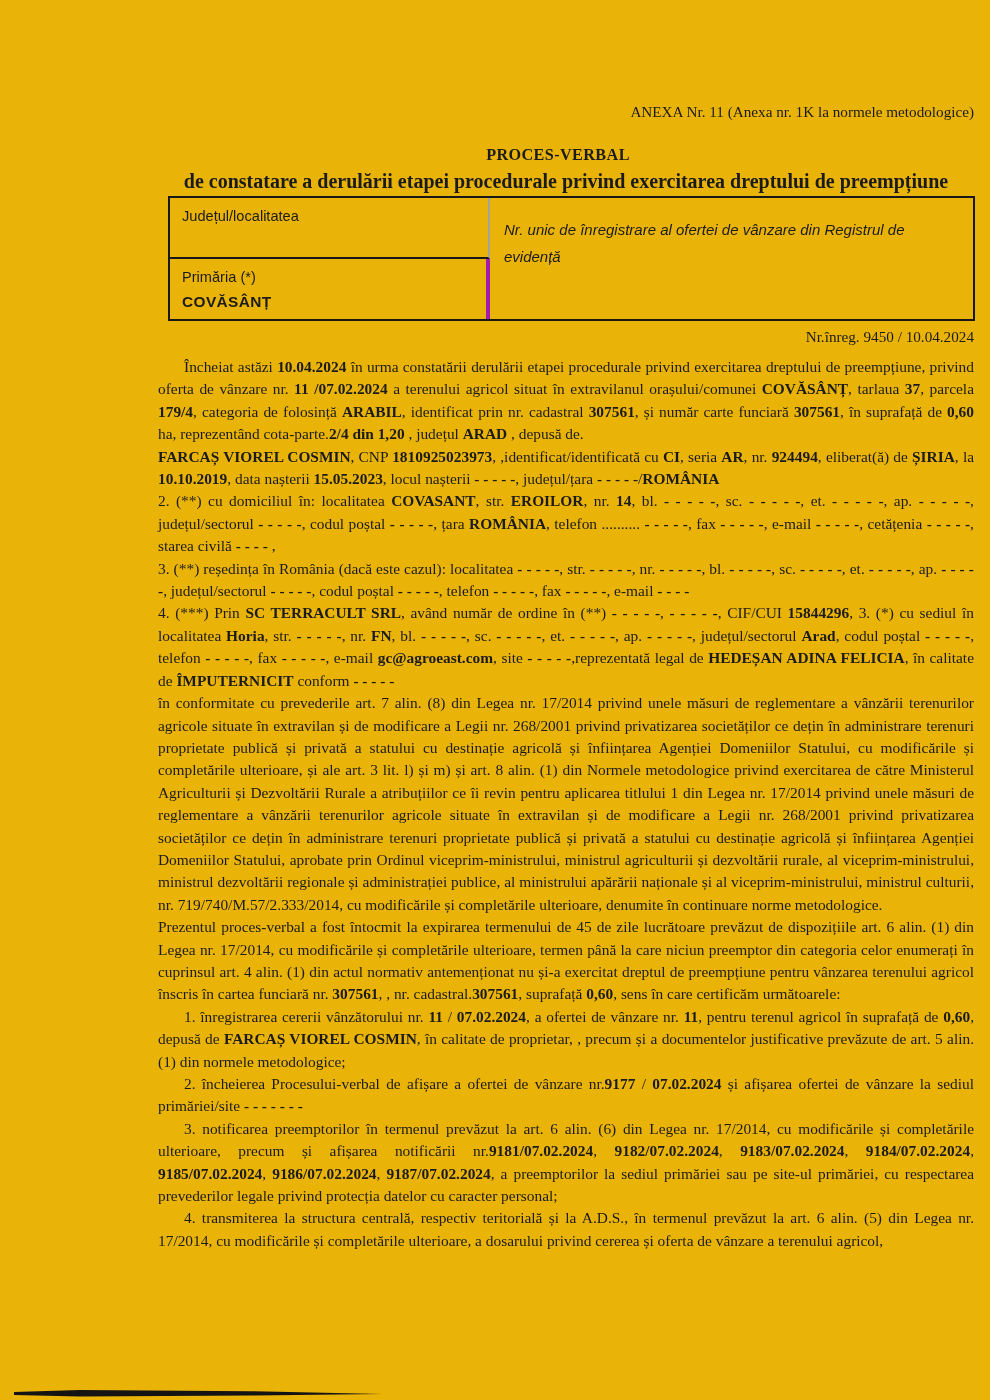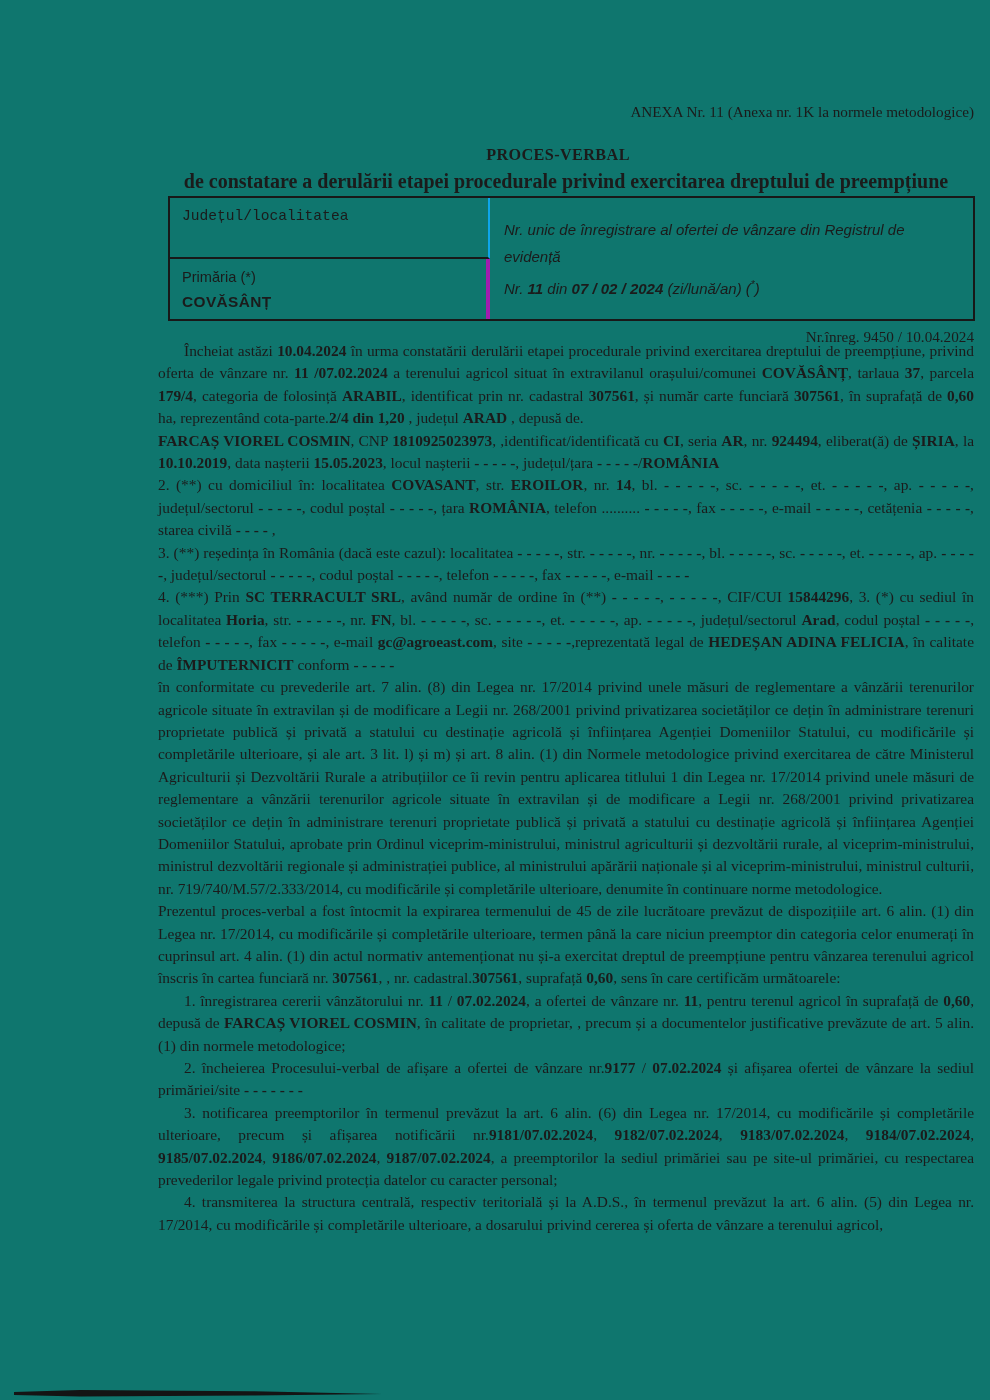--- a/index.html
+++ b/index.html
@@ -1,19 +1,19 @@
 <!DOCTYPE html>
 <html lang="ro"><head>
 <meta charset="utf-8">
 <style>
   html,body{margin:0;padding:0;background:#ffffff;}
   .sheet{
     position:relative;
     width:990px;height:1400px;
-    background:#0f766e;
+    background:#eab308;
     overflow:hidden;
     color:#1b1b1b;
     font-family:"Liberation Serif", serif;
   }
   .anexa-note{
     position:absolute; top:103px; right:16px;
     font-size:15.2px; white-space:nowrap;
   }
   .doc-title{
     position:absolute; top:146px; left:150px; width:816px;
@@ -26,32 +26,32 @@
   .info-table{
     position:absolute; top:196px; left:168px; width:803px; height:121px;
     border:2px solid #181818;
     display:grid;
     grid-template-columns:320px 1fr;
     grid-template-rows:1fr 1fr;
     font-family:"Liberation Sans", sans-serif;
     font-size:14.6px;
   }
   .cell{padding:6px 12px 2px;}
-  .cell-lt{grid-column:1;grid-row:1;border-right:2px solid #0ea5e9;border-bottom:2px solid #181818;font-family:Liberation Mono, monospace;}
+  .cell-lt{grid-column:1;grid-row:1;border-right:2px solid #a3a3a3;border-bottom:2px solid #181818;}
   .cell-lb{grid-column:1;grid-row:2;border-right:4px solid #a21caf;}
   .cell-r{grid-column:2;grid-row:1 / span 2;padding:18px 16px 0 14px;line-height:27px;font-size:15px;font-style:italic;}
   .cell .lbl{display:block;line-height:24px;}
   .cell .val{display:block;line-height:26px;font-weight:bold;font-size:15.4px;letter-spacing:.4px;}
   .reg-number-line{display:block;margin-top:5px;}
   .reg-note{
     position:absolute; top:328px; right:16px;
     font-size:15.2px; white-space:nowrap;
   }
   .doc-body{
-    position:absolute; top:340px; left:158px; width:816px;
+    position:absolute; top:356px; left:158px; width:816px;
     font-size:15.4px; line-height:22.4px; text-align:justify;
   }
   .doc-body p{margin:0;}
   .doc-body p.indent{text-indent:26px;}
   .b{font-weight:bold;}
   .sup{vertical-align:super;font-size:10px;line-height:0;}
   .scan-artifact{position:absolute;left:0;top:1384px;}
 </style>
 </head>
 <body>
@@ -66,21 +66,20 @@
   <div class="info-table">
     <div class="cell cell-lt">
       <span class="lbl">Județul/localitatea</span>
     </div>
     <div class="cell cell-lb">
       <span class="lbl">Primăria (*)</span>
       <span class="val">COVĂSÂNȚ</span>
     </div>
     <div class="cell cell-r">
       <span>Nr. unic de înregistrare al ofertei de vânzare din Registrul de evidență</span>
-      <span class="reg-number-line"><span>Nr. </span><span class="b">11</span><span> din </span><span class="b">07 / 02 / 2024</span><span> (zi/lună/an) (</span><span class="sup">*</span><span>)</span></span>
     </div>
   </div>
 
   <div class="reg-note">Nr.înreg. 9450 / 10.04.2024</div>
 
   <div class="doc-body">
       <p class="para indent"><span>Încheiat astăzi </span><span class="b">10.04.2024</span><span> în urma constatării derulării etapei procedurale privind exercitarea dreptului de preempțiune, privind oferta de vânzare nr. </span><span class="b">11 /07.02.2024</span><span> a terenului agricol situat în extravilanul orașului/comunei </span><span class="b">COVĂSÂNȚ</span><span>, tarlaua </span><span class="b">37</span><span>, parcela </span><span class="b">179/4</span><span>, categoria de folosință </span><span class="b">ARABIL</span><span>, identificat prin nr. cadastral </span><span class="b">307561</span><span>, și număr carte funciară </span><span class="b">307561</span><span>, în suprafață de </span><span class="b">0,60</span><span> ha, reprezentând cota-parte.</span><span class="b">2/4 din 1,20</span><span> , județul </span><span class="b">ARAD</span><span> , depusă de.</span></p>
       <p class="para"><span class="b">FARCAȘ VIOREL COSMIN</span><span>, CNP </span><span class="b">1810925023973</span><span>, ,identificat/identificată cu </span><span class="b">CI</span><span>, seria </span><span class="b">AR</span><span>, nr. </span><span class="b">924494</span><span>, eliberat(ă) de </span><span class="b">ȘIRIA</span><span>, la </span><span class="b">10.10.2019</span><span>, data nașterii </span><span class="b">15.05.2023</span><span>, locul nașterii </span><span class="b">- - - - -</span><span>, județul/țara </span><span class="b">- - - - -</span><span>/</span><span class="b">ROMÂNIA</span></p>
       <p class="para"><span>2. (**) cu domiciliul în: localitatea </span><span class="b">COVASANT</span><span>, str. </span><span class="b">EROILOR</span><span>, nr. </span><span class="b">14</span><span>, bl. </span><span class="b">- - - - -</span><span>, sc. </span><span class="b">- - - - -</span><span>, et. </span><span class="b">- - - - -</span><span>, ap. </span><span class="b">- - - - -</span><span>, județul/sectorul </span><span class="b">- - - - -</span><span>, codul poștal </span><span class="b">- - - - -</span><span>, țara </span><span class="b">ROMÂNIA</span><span>, telefon .......... </span><span class="b">- - - - -</span><span>, fax </span><span class="b">- - - - -</span><span>, e-mail </span><span class="b">- - - - -</span><span>, cetățenia </span><span class="b">- - - - -</span><span>, starea civilă </span><span class="b">- - - -</span><span> ,</span></p>
       <p class="para"><span>3. (**) reședința în România (dacă este cazul): localitatea </span><span class="b">- - - - -</span><span>, str. </span><span class="b">- - - - -</span><span>, nr. </span><span class="b">- - - - -</span><span>, bl. </span><span class="b">- - - - -</span><span>, sc. </span><span class="b">- - - - -</span><span>, et. </span><span class="b">- - - - -</span><span>, ap. </span><span class="b">- - - - -</span><span>, județul/sectorul </span><span class="b">- - - - -</span><span>, codul poștal </span><span class="b">- - - - -</span><span>, telefon </span><span class="b">- - - - -</span><span>, fax </span><span class="b">- - - - -</span><span>, e-mail </span><span class="b">- - - -</span></p>

